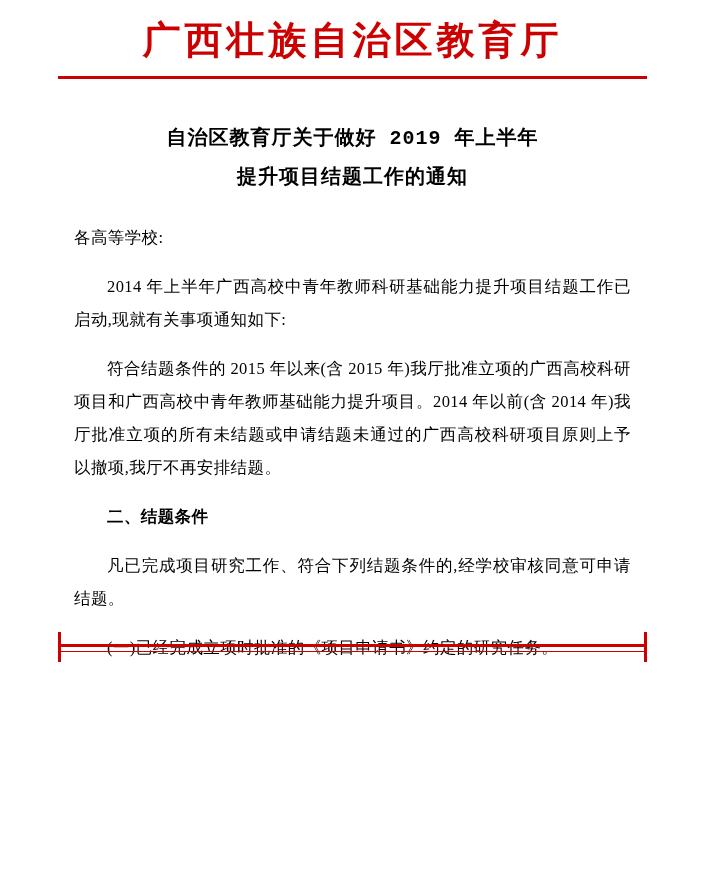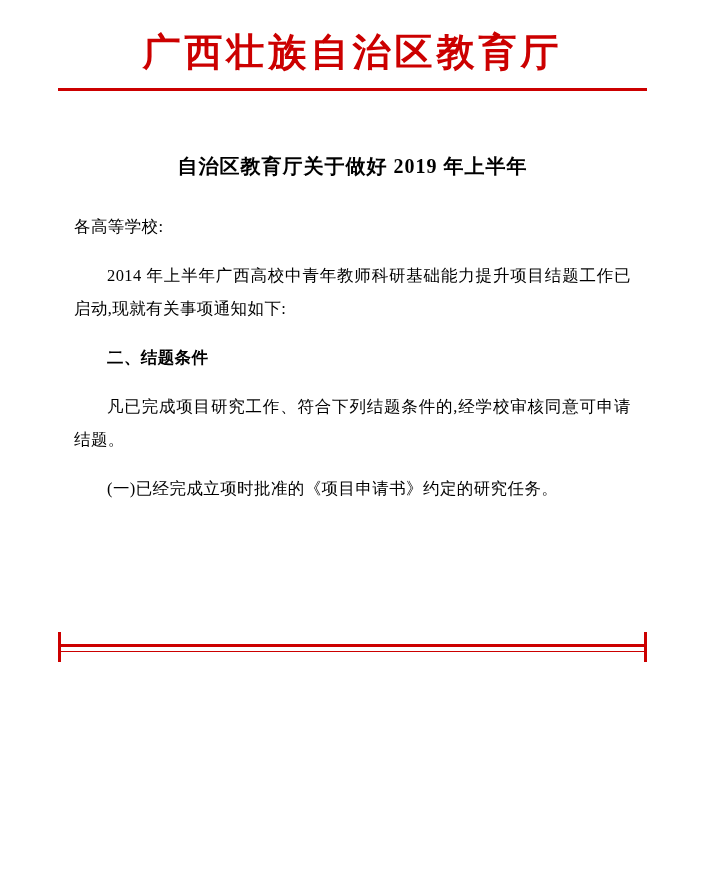--- a/index.html
+++ b/index.html
@@ -13,21 +13,21 @@
     font-family: "Liberation Serif", "DejaVu Serif", serif;
     color: #000000;
     position: relative;
     overflow: hidden;
   }
 
   .page {
     width: 705px;
     height: 662px;
     position: relative;
-    padding: 12px 58px;
+    padding: 0 58px;
   }
 
   
   .letterhead {
     text-align: center;
     padding-top: 18px;
   }
   .letterhead-title {
     color: #cc0000;
     font-family: "DejaVu Serif", "Liberation Serif", serif;
@@ -48,23 +48,23 @@
   
   .doc-number {
     margin-top: 24px;
     text-align: right;
     font-size: 15px;
     letter-spacing: 1px;
   }
 
   
   .headline {
-    margin-top: 56px;
+    margin-top: 40px;
     text-align: center;
-    font-family: Liberation Serif, serif;
+    font-family: Liberation Mono, monospace;
     font-weight: bold;
     font-size: 20px;
     line-height: 1.95;
     letter-spacing: 1px;
   }
   .headline-line { display: block; white-space: nowrap; }
 
   
   .body-text {
     margin-top: 24px;
@@ -121,25 +121,27 @@
 
   <div class="letterhead">
     <div class="letterhead-title">广西壮族自治区教育厅</div>
   </div>
 
   <div class="red-rule"></div>
 
 
   <div class="headline">
     <span class="headline-line">自治区教育厅关于做好 2019 年上半年</span>
+    <span class="headline-line">提升项目结题工作的通知</span>
   </div>
 
   <div class="body-text">
     <p class="para">各高等学校:</p>
     <p class="para indent">2014 年上半年广西高校中青年教师科研基础能力提升项目结题工作已启动,现就有关事项通知如下:</p>
+    <p class="para indent">符合结题条件的 2015 年以来(含 2015 年)我厅批准立项的广西高校科研项目和广西高校中青年教师基础能力提升项目。2014 年以前(含 2014 年)我厅批准立项的所有未结题或申请结题未通过的广西高校科研项目原则上予以撤项,我厅不再安排结题。</p>
     <p class="para subhead">二、结题条件</p>
     <p class="para indent">凡已完成项目研究工作、符合下列结题条件的,经学校审核同意可申请结题。</p>
     <p class="para indent">(一)已经完成立项时批准的《项目申请书》约定的研究任务。</p>
   </div>
 
   <div class="footer-rules">
     <div class="footer-rule-thick"></div>
     <div class="footer-rule-thin"></div>
   </div>
 

